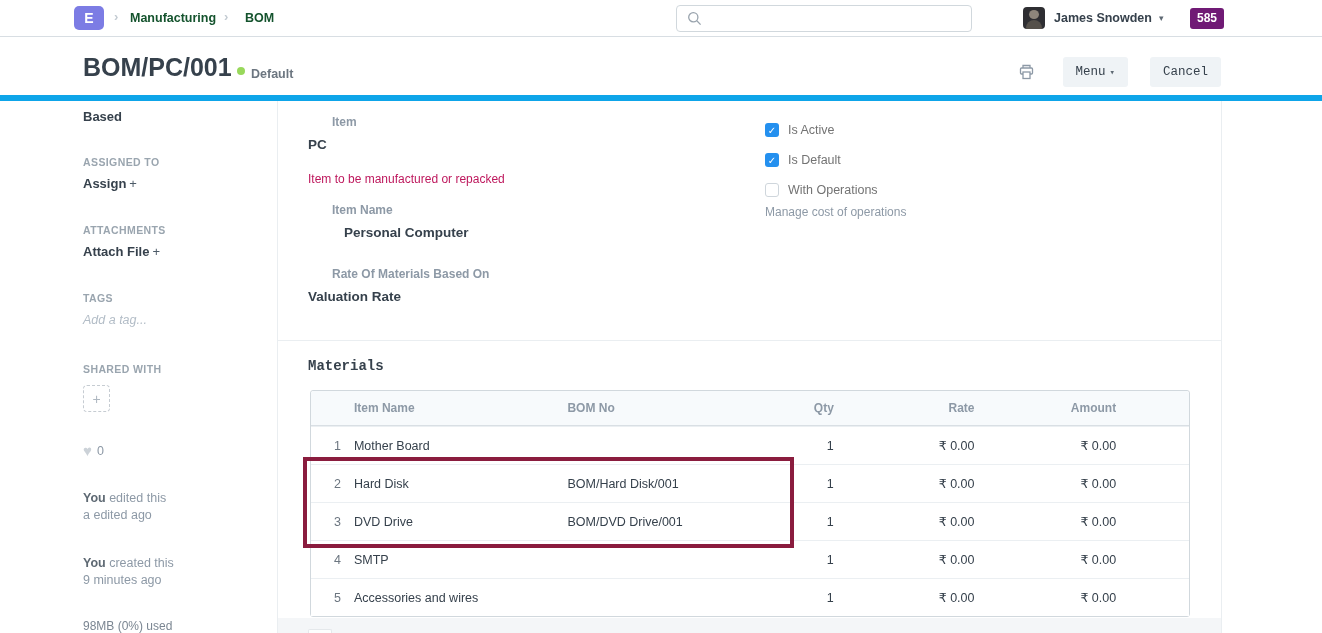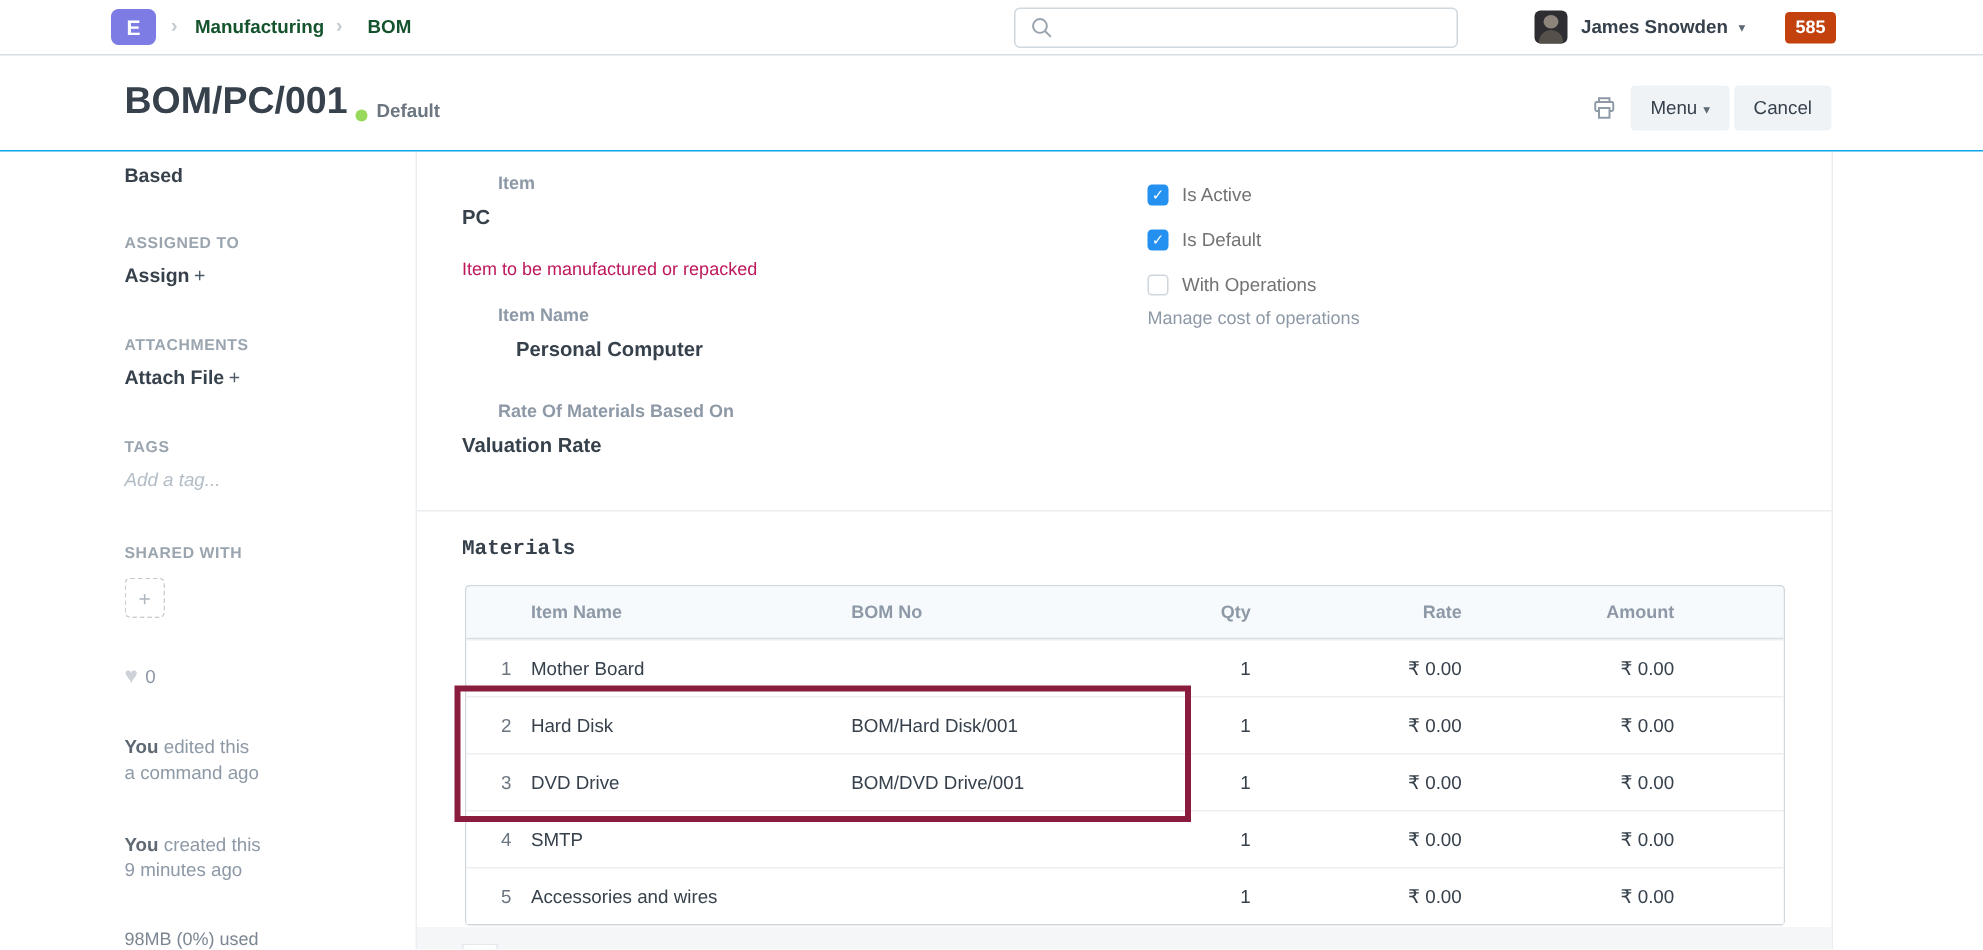--- a/index.html
+++ b/index.html
@@ -27,31 +27,31 @@
     color:#36414c; font-family:inherit; background:transparent; }
   .search-wrap input::placeholder { color:#b3bdc7; }
   .nav-user { position:absolute; left:1023px; top:7px; display:flex; align-items:center; gap:9px; cursor:pointer; }
   .avatar { width:22px; height:22px; border-radius:4px; background:#2e2e32; overflow:hidden; position:relative; }
   .avatar::before { content:""; position:absolute; left:6px; top:3px; width:10px; height:9px;
     border-radius:50%; background:#8d857b; }
   .avatar::after { content:""; position:absolute; left:3px; top:13px; width:16px; height:10px;
     border-radius:8px 8px 0 0; background:#55504a; }
   .user-name { font-size:12.5px; font-weight:bold; color:#36414c; }
   .caret { font-size:9px; color:#5e6973; margin-left:-2px; }
-  .notif-badge { position:absolute; left:1190px; top:8px; background:#c2410c; color:#fff;
+  .notif-badge { position:absolute; left:1190px; top:8px; background:#701a75; color:#fff;
     font-size:12px; font-weight:bold; padding:3px 7px 4px; border-radius:3px; cursor:pointer; }
 
   
   .page-head { position:absolute; top:37px; left:0; right:0; height:64px;
-    background:#fff; border-bottom:1px solid #0ea5e9; z-index:40; }
+    background:#fff; border-bottom:6px solid #0ea5e9; z-index:40; }
   .page-title { position:absolute; left:83px; top:16px; font-size:25px; font-weight:bold; color:#36414c; }
-  .indicator { position:absolute; left:237px; top:30px; display:flex; align-items:flex-end; gap:6px; }
+  .indicator { position:absolute; left:237px; top:30px; display:flex; align-items:flex-start; gap:6px; }
   .dot { width:8px; height:8px; border-radius:50%; background:#98d85b; }
   .indicator-label { font-size:12.5px; font-weight:bold; color:#6c7680; }
-  .head-actions { position:absolute; right:101px; top:20px; display:flex; align-items:center; gap:3px; }
+  .head-actions { position:absolute; right:101px; top:20px; display:flex; align-items:center; gap:22px;font-family:Liberation Mono, monospace; }
   .icon-btn { background:none; border:none; cursor:pointer; padding:4px 6px; display:flex; align-items:center; }
   .btn { border:none; background:#eff3f6; color:#36414c; font-size:12.5px; font-family:inherit;
     padding:0 13px; height:30px; border-radius:3px; cursor:pointer; }
   .btn .caret { margin-left:4px; }
 
   
   .sidebar { position:absolute; top:101px; left:0; width:278px; bottom:0;
     background:#fff; border-right:1px solid #eaeef1; }
   .sb { position:absolute; left:83px; }
   .sb-heading { font-size:10.5px; font-weight:bold; color:#9aa5af; letter-spacing:0.4px; }
@@ -187,21 +187,21 @@
     <div class="sb sb-shared-h sb-heading">SHARED WITH</div>
     <div class="sb sb-plusbox">+</div>
 
     <div class="sb sb-likes">
       <span class="heart">♥</span>
       <span class="like-count">0</span>
     </div>
 
     <div class="sb sb-edited sb-text">
       <b>You</b> <span>edited this</span><br>
-      <span>a command ago</span>
+      <span>a edited ago</span>
     </div>
     <div class="sb sb-created sb-text">
       <b>You</b> <span>created this</span><br>
       <span>9 minutes ago</span>
     </div>
     <div class="sb sb-usage">98MB (0%) used</div>
   </div>
 
   <div class="form-area">
 

